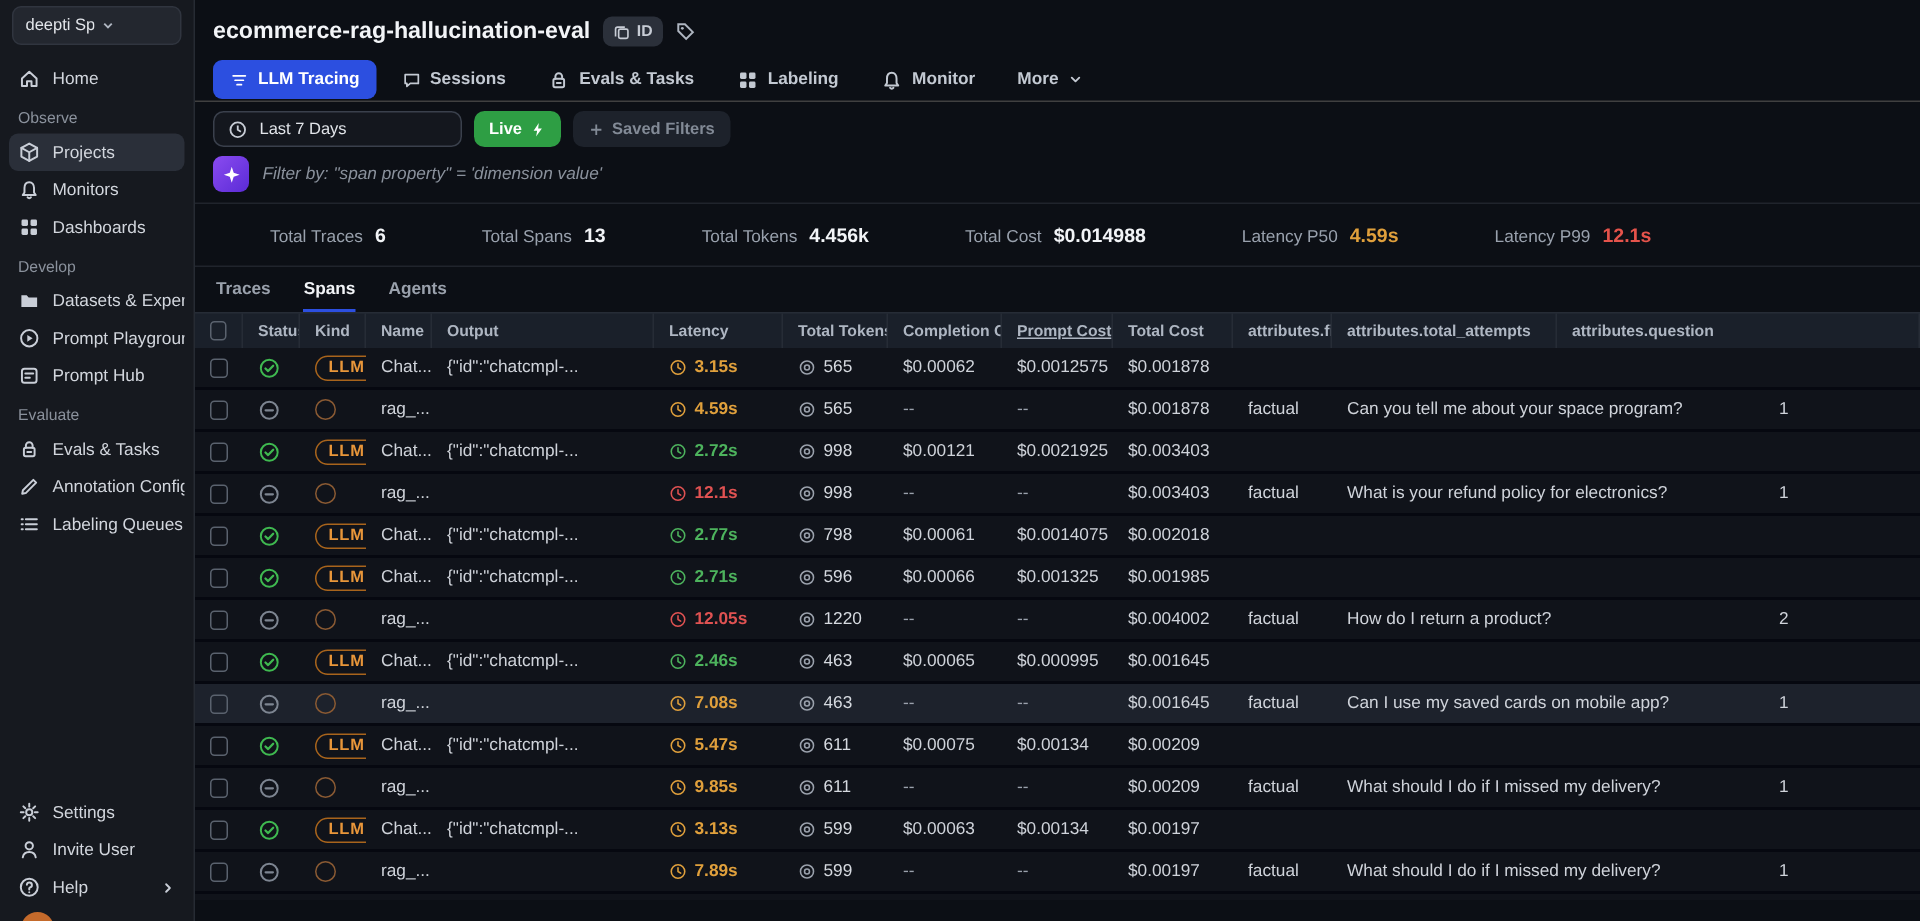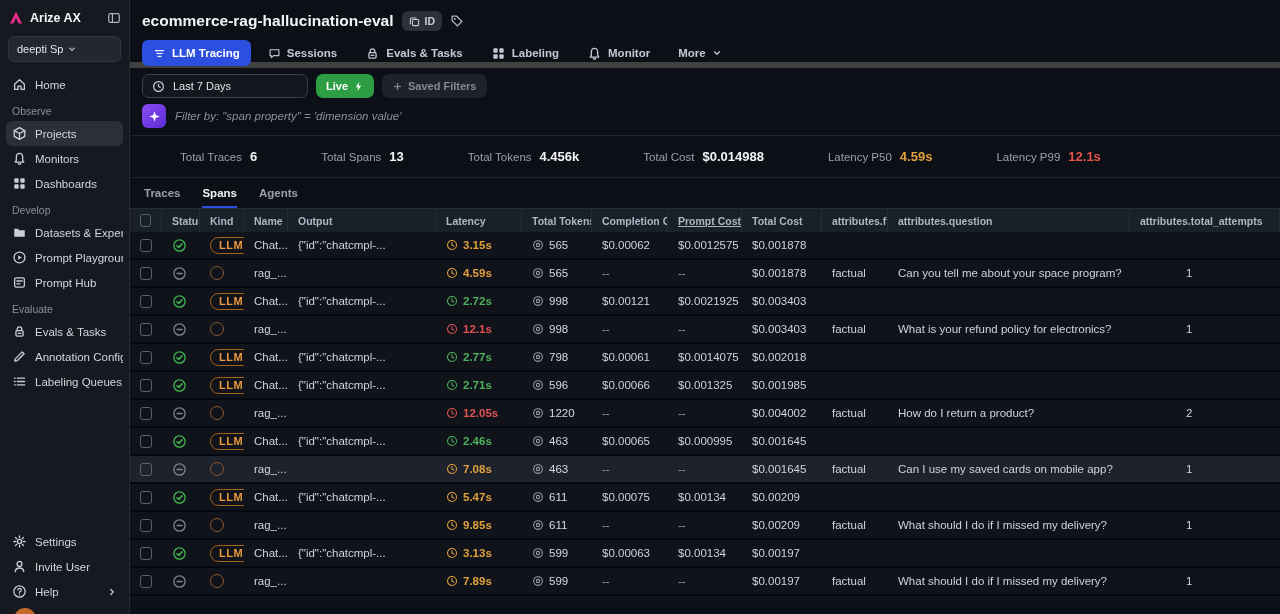--- a/index.html
+++ b/index.html
@@ -21,21 +21,21 @@
     font-size:11.5px; color:#d2d6dd; white-space:nowrap; overflow:hidden; cursor:pointer; }
   .sb-item.active { background:#2a2f39; }
   .sb-item .ico, .sb-head .ico { display:inline-flex; flex:none; color:#c9ced7; }
   .sb-foot { padding:2px 6px 0 6px; }
   .sb-avatar { width:22px; height:22px; border-radius:50%; background:#c46a2b; margin:4px 0 -16px 8px; }
 
   .ico svg { display:block; }
 
   
   .main { flex:1; display:flex; flex-direction:column; background:#0c0f15; min-width:0; }
-  .topbar { height:68px; border-bottom:6px solid #404040; padding:8px 12px 12px 12px; }
+  .topbar { height:68px; border-bottom:1px solid #404040; padding:8px 12px 12px 12px; }
   .title-row { display:flex; align-items:center; gap:8px; height:26px; }
   .proj-title { font-size:15.5px; font-weight:bold; color:#f2f4f7; }
   .id-badge { display:flex; align-items:center; gap:5px; background:#2b303a; border-radius:6px;
     height:20px; padding:0 7px; color:#c7ccd5; font-size:10.5px; font-weight:bold; cursor:pointer; }
   .tag-btn { display:inline-flex; color:#aeb5c0; cursor:pointer; }
   .nav-row { display:flex; align-items:center; gap:6px; margin-top:6px; }
   .nav-item { display:flex; align-items:center; gap:6px; height:26px; padding:0 11px; border-radius:6px;
     font-size:11.5px; font-weight:bold; color:#c3c9d2; cursor:pointer; white-space:nowrap; }
   .nav-item.active { background:#2c4fe0; color:#ffffff; }
   .nav-item .ico { color:inherit; }
@@ -87,34 +87,20 @@
   .tok { display:flex; align-items:center; gap:5px; color:#d6dae0; }
   .tok .ico { color:#9aa1ac; }
   .partial-row { height:4px; background:#10131a; }
 </style>
 </head>
 <body>
 
 <div class="app">
 
   <div class="sidebar">
-    <div class="sb-head">
-      <span class="ico">
-        <svg width="16" height="16" viewBox="0 0 16 16">
-            <path d="M8 1.8 L14 13.6 H10.7 L8 8 L5.3 13.6 H2 Z" fill="#ec2b8a"></path>
-          </svg>
-      </span>
-      <span class="sb-brand">Arize AX</span>
-      <span class="ico">
-        <svg width="14" height="14" viewBox="0 0 16 16" fill="none" stroke="#aeb5c0" stroke-width="1.4">
-            <rect x="2" y="3" width="12" height="10" rx="2"></rect>
-            <line x1="6.2" y1="3" x2="6.2" y2="13"></line>
-          </svg>
-      </span>
-    </div>
     <div class="sb-space">
       <span>deepti Space</span>
       <span class="ico">
         <svg width="10" height="10" viewBox="0 0 16 16" fill="none" stroke="#aeb5c0" stroke-width="2">
             <polyline points="4,6 8,10 12,6"></polyline>
           </svg>
       </span>
     </div>
     <div class="sb-nav" id="sb-nav">
         <div class="sb-item">
@@ -434,25 +420,25 @@
           </div>
           <div class="th" style="width: 74px; text-decoration: underline;">
             <span>Prompt Cost</span>
           </div>
           <div class="th" style="width: 80px;">
             <span>Total Cost</span>
           </div>
           <div class="th" style="width: 66px;">
             <span>attributes.final_la</span>
           </div>
+          <div class="th" style="width: 150px;">
+            <span>attributes.total_attempts</span>
+          </div>
           <div class="th" style="width: 242px;">
             <span>attributes.question</span>
-          </div>
-          <div class="th" style="width: 150px;">
-            <span>attributes.total_attempts</span>
           </div>
         </div>
       <div class="tbody" id="tbody">
           <div class="tr">
             <div class="td " style="width: 32px;">
               <div class="checkbox"></div>
             </div>
             <div class="td " style="width: 38px;">
               <span class="ico">
                 <svg width="15" height="15" viewBox="0 0 16 16" fill="none" stroke="currentColor" stroke-width="1.4" stroke-linecap="round" stroke-linejoin="round">

